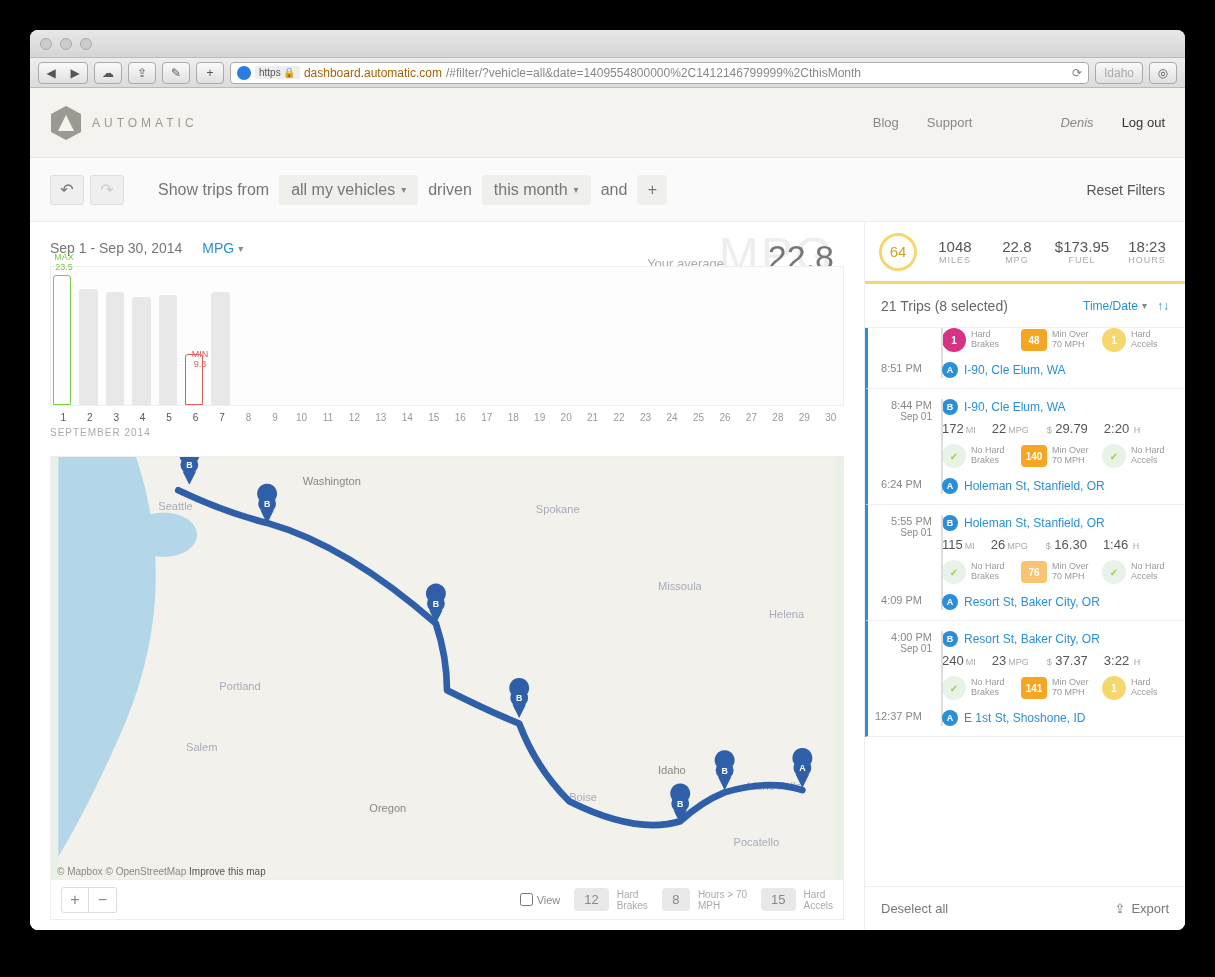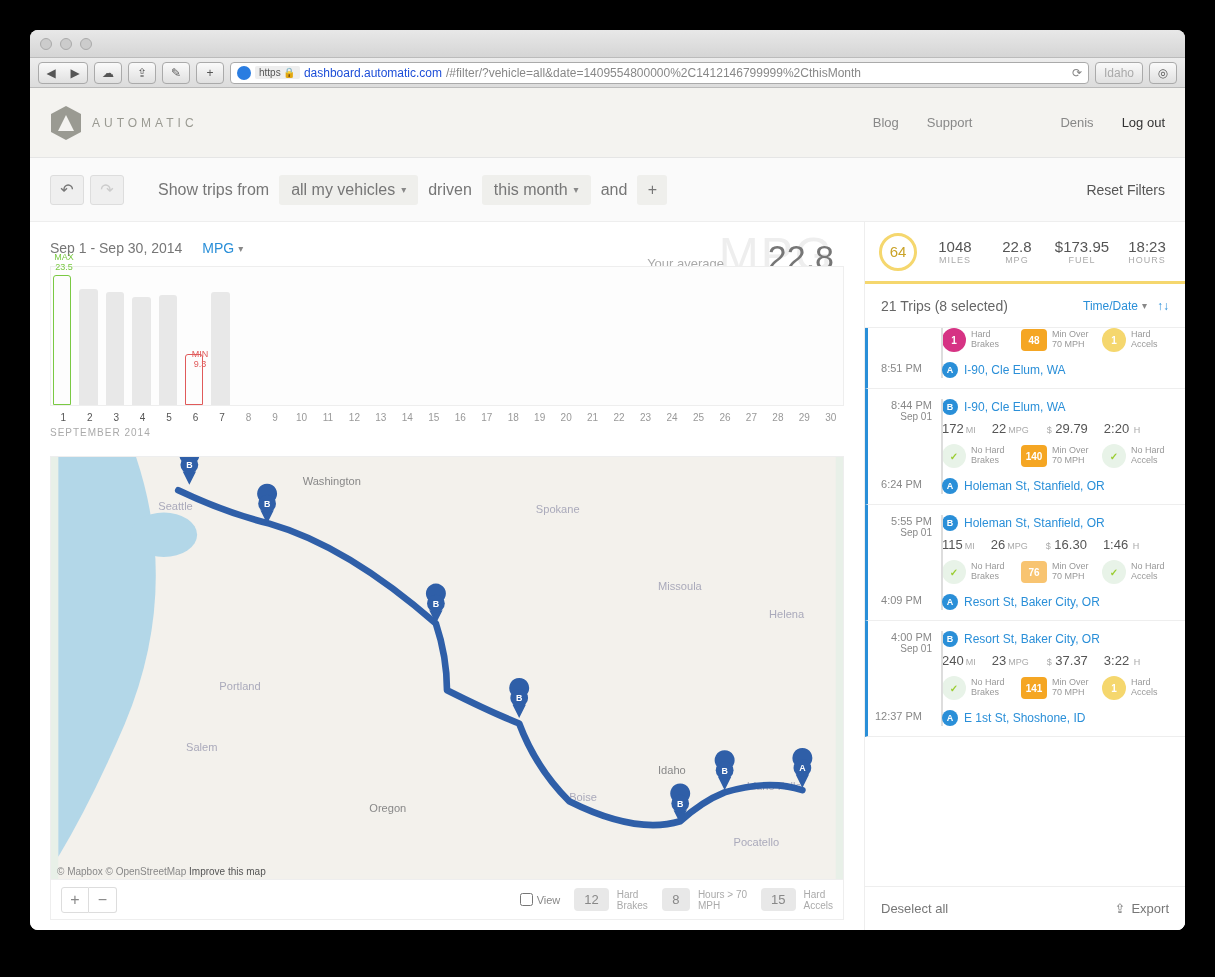--- a/index.html
+++ b/index.html
@@ -11,21 +11,21 @@
   .tl { width:12px; height:12px; border-radius:50%; background:#ccc; border:1px solid #aaa; }
   .wtitle { position:absolute; left:0; right:0; text-align:center; font-size:13px; color:#333; }
   .toolbar { height:30px; background:linear-gradient(#ededed,#dcdcdc); border-bottom:1px solid #bbb; display:flex; align-items:center; padding:0 8px; gap:6px; font-size:12px; }
   .tbtn { background:linear-gradient(#fafafa,#e0e0e0); border:1px solid #aaa; border-radius:4px; height:22px; display:flex; align-items:center; justify-content:center; color:#555; }
   .tbtn.nav { width:50px; display:flex; }
   .tbtn.nav span { width:25px; text-align:center; }
   .tbtn.sq { width:28px; }
   .url { flex:1; background:#fff; border:1px solid #aaa; border-radius:4px; height:22px; display:flex; align-items:center; padding:0 6px; gap:4px; color:#888; }
   .url .globe { width:14px; height:14px; border-radius:50%; background:#2a7de1; }
   .url .https { background:#eee; padding:1px 4px; border-radius:2px; font-size:10px; color:#555; }
-  .url .host { color:#1d4ed8; font-weight:500; }
+  .url .host { color:#a16207; font-weight:500; }
   .content { flex:1; background:#fff; display:flex; flex-direction:column; overflow:hidden; }
   .app-header { height:70px; background:#f4f3f0; border-bottom:1px solid #e5e5e5; display:flex; align-items:center; padding:0 20px; }
   .logo { display:flex; align-items:center; gap:10px; }
   .logo-mark { width:32px; height:36px; position:relative; }
   .logo-mark svg { width:32px; height:36px; }
   .logo-text { letter-spacing:4px; font-size:12px; color:#9a9a92; font-weight:500; }
   .header-links { margin-left:auto; display:flex; gap:28px; font-size:13px; }
   .header-links a { color:#888; text-decoration:none; }
   .header-links a.dark { color:#333; }
   .filter-bar { height:64px; background:#fafafa; border-bottom:1px solid #eee; display:flex; align-items:center; padding:0 20px; gap:10px; font-size:16px; color:#767676; }
@@ -145,21 +145,21 @@
           <svg viewBox="0 0 32 36">
                 <polygon points="16,1 31,9 31,27 16,35 1,27 1,9" fill="#9a9a92"></polygon>
                 <polygon points="16,10 24,26 8,26" fill="#f4f3f0"></polygon>
               </svg>
         </div>
         <span class="logo-text">AUTOMATIC</span>
       </div>
       <div class="header-links">
         <a>Blog</a>
         <a>Support</a>
-        <a style="margin-left:60px;">Denis</a>
+        <a style="margin-left:60px;font-style:italic;">Denis</a>
         <a class="dark">Log out</a>
       </div>
     </div>
 
     <div class="filter-bar">
       <div class="navback">
         <div class="nbtn">↶</div>
         <div class="nbtn dis">↷</div>
       </div>
       <span style="margin-left:24px;">Show trips from</span>

